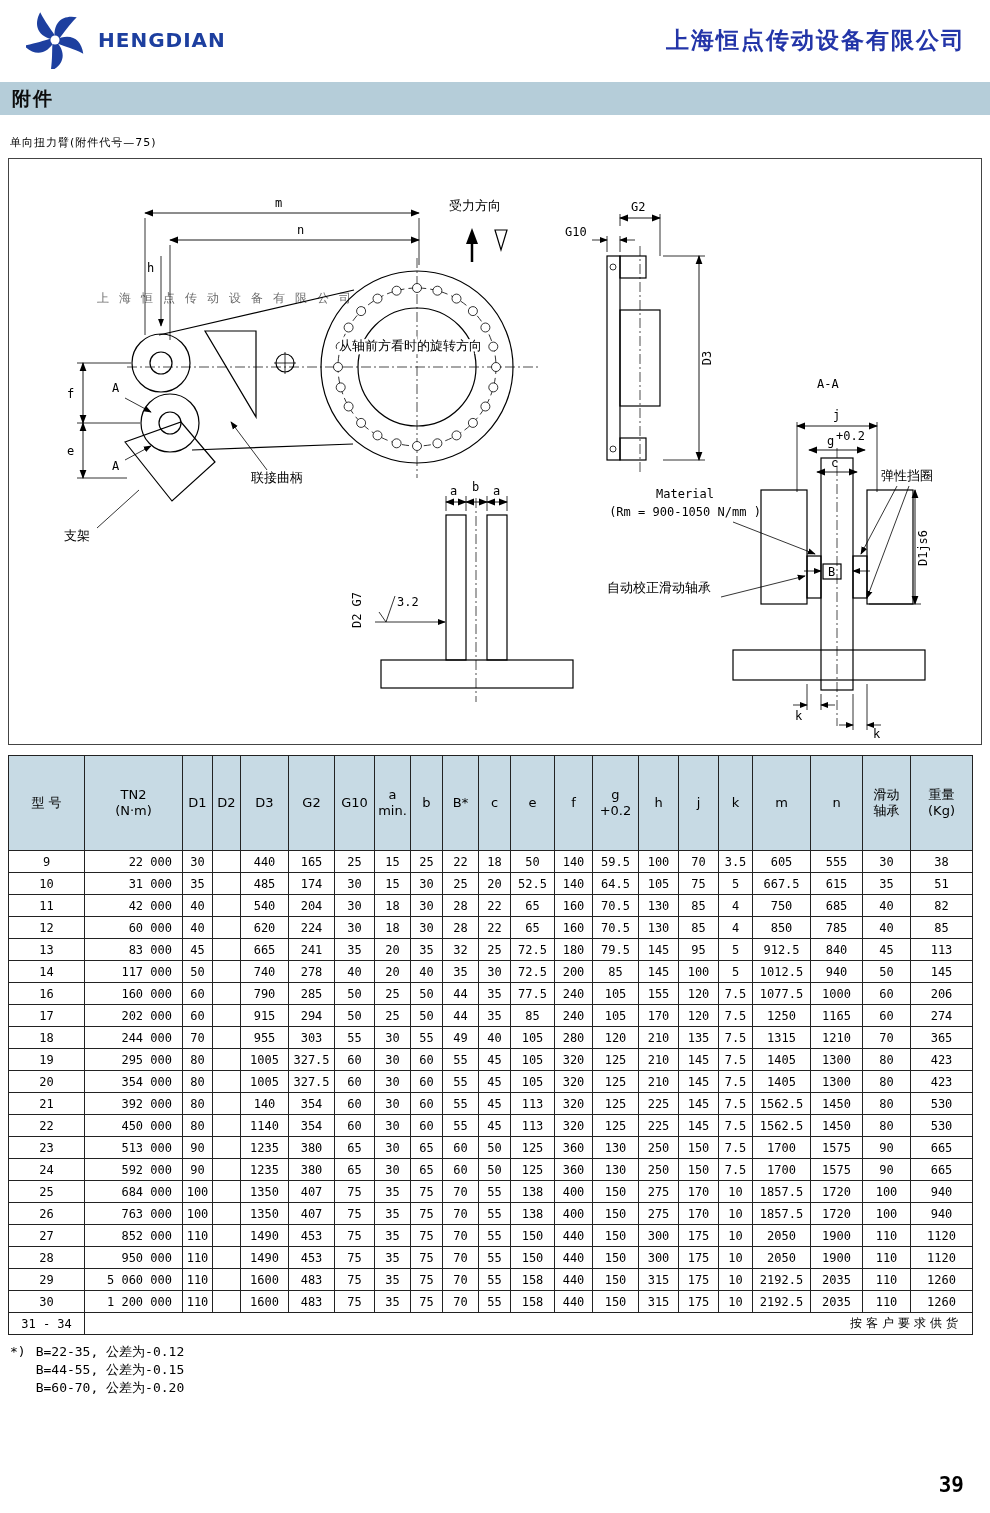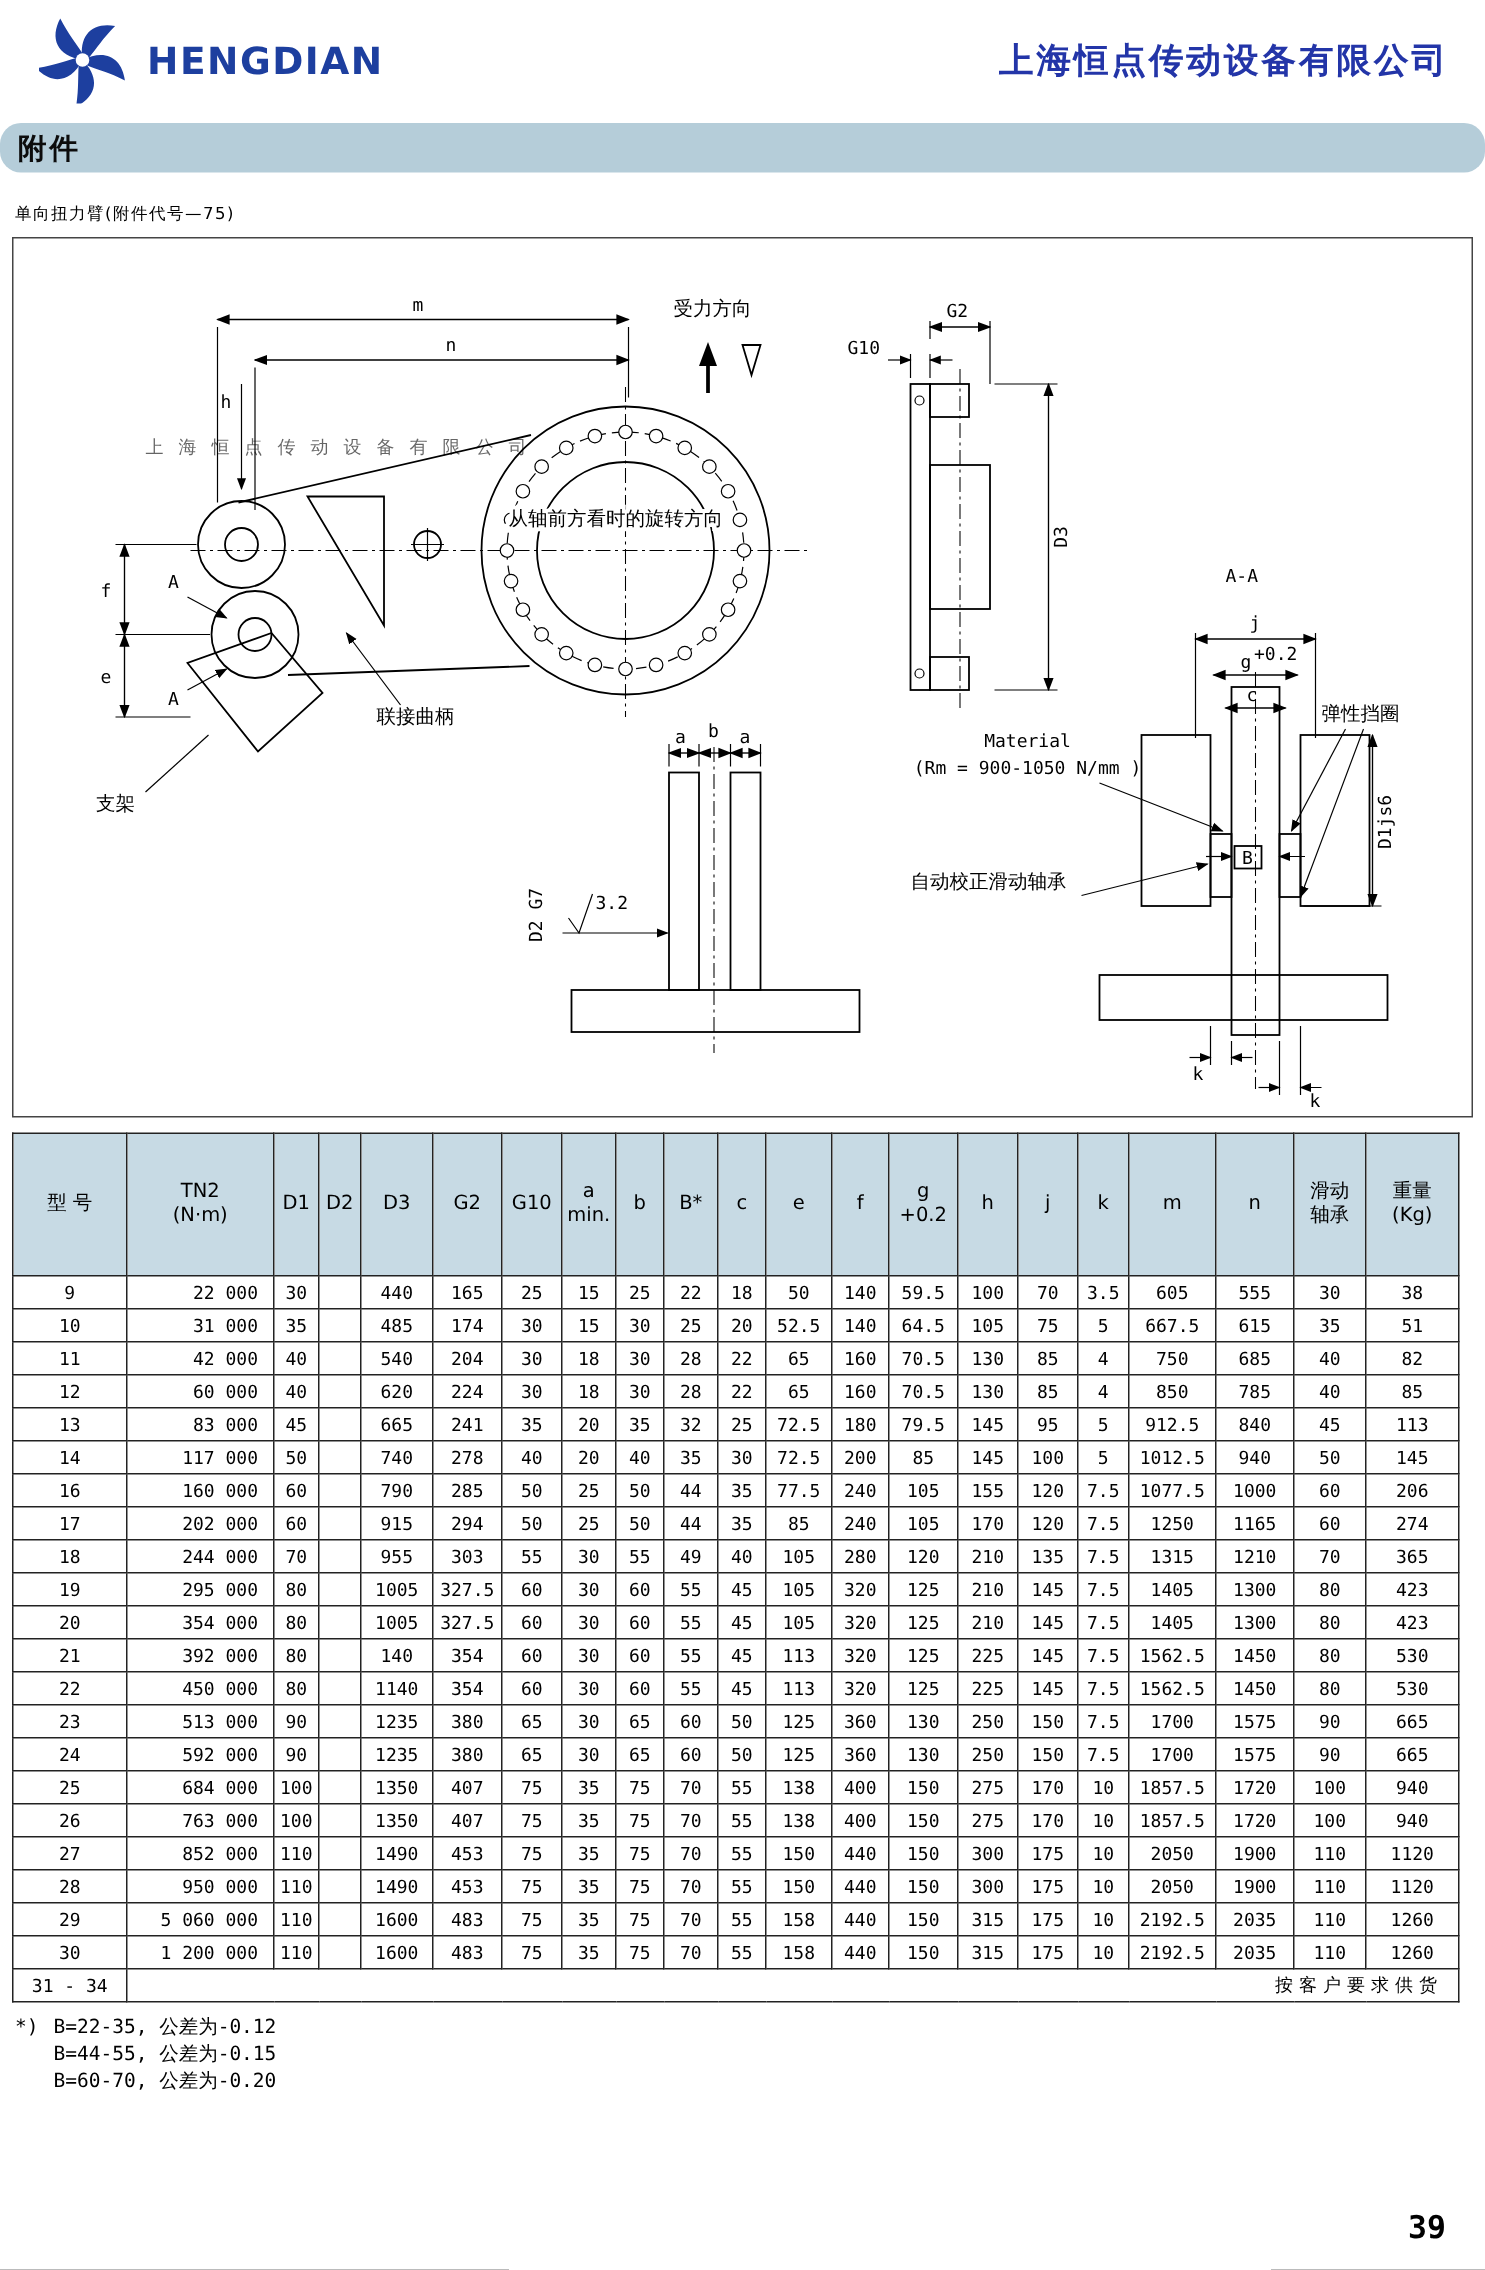--- a/index.html
+++ b/index.html
@@ -3,24 +3,24 @@
 <meta charset="utf-8">
 <style>
   html,body{margin:0;padding:0;background:#888;}
   .page{width:990px;height:1513px;background:#fff;position:relative;margin:0 auto;
         font-family:"DejaVu Sans","Liberation Sans",sans-serif;color:#000;overflow:hidden;}
   
   .top{display:flex;justify-content:space-between;align-items:center;
        padding:16px 20px 10px 26px;height:74px;box-sizing:border-box;}
   .brand{display:flex;align-items:center;gap:14px;}
   .logo{width:58px;height:58px;}
-  .brand-name{font-size:25px;font-weight:bold;color:#1d3f9f;letter-spacing:1px;}
+  .brand-name{font-size:20px;font-weight:bold;color:#1d3f9f;letter-spacing:1px;}
   .company{font-size:23px;font-weight:bold;color:#2335a8;letter-spacing:2px;padding-right:4px;}
   
-  .section-bar{height:33px;background:#b5cdd9;display:flex;align-items:center;padding:0 12px;margin-top:8px;border-radius:14px;}
+  .section-bar{height:33px;background:#b5cdd9;display:flex;align-items:center;padding:0 12px;margin-top:8px;}
   .section-title{font-size:19px;font-weight:bold;color:#0c0c0c;letter-spacing:2px;}
   .subtitle{font-size:11px;margin:20px 10px 8px 10px;letter-spacing:1px;}
   
   .drawing-box{margin:6px 8px 10px 8px;border:1px solid #444;height:585px;position:relative;}
   svg .ln{stroke:#000;stroke-width:1.2;fill:none;}
   svg .ext{stroke:#000;stroke-width:0.8;fill:none;}
   svg .dim{stroke:#000;stroke-width:0.9;fill:none;marker-start:url(#ar);marker-end:url(#ar);}
   svg .cl{stroke:#000;stroke-width:0.7;stroke-dasharray:10 3 2 3;fill:none;}
   svg text{font-family:"DejaVu Sans Mono","DejaVu Sans",monospace;font-size:12px;fill:#000;}
   svg .zh{font-family:"DejaVu Sans","Liberation Sans",sans-serif;font-size:13px;}

